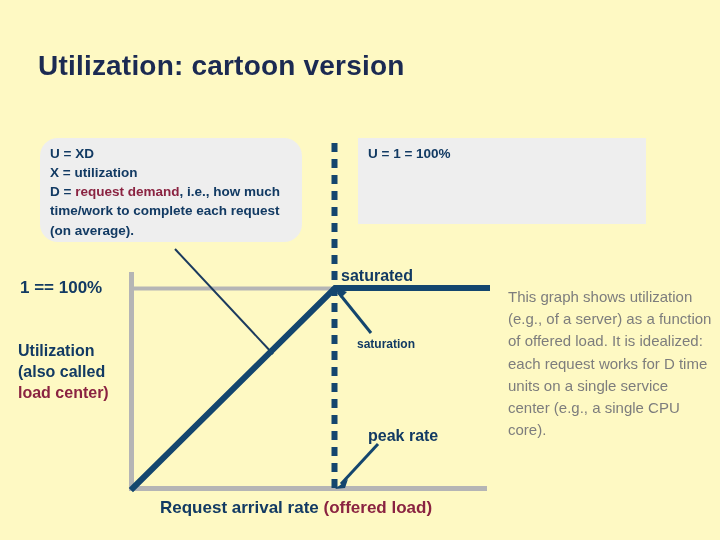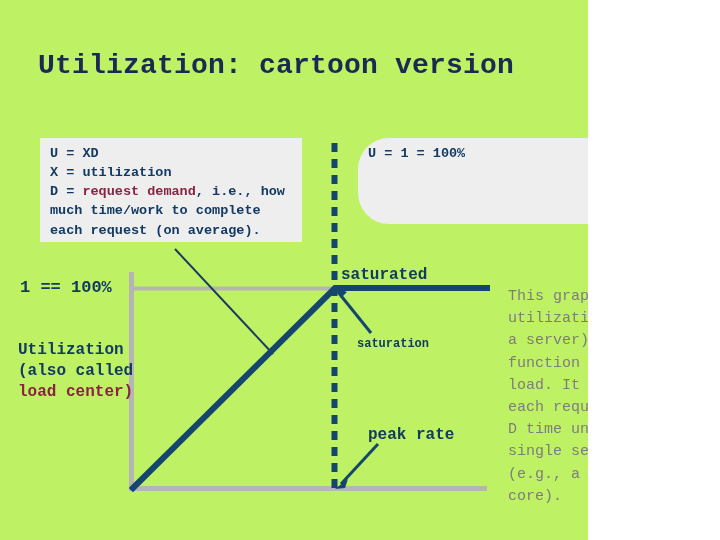--- a/index.html
+++ b/index.html
@@ -2,25 +2,25 @@
 <html><head>
 <meta charset="utf-8">
 <style>
   html, body {
     margin: 0;
     padding: 0;
     background: #ffffff;
   }
   #slide {
     position: relative;
-    width: 588px;
+    width: 720px;
     height: 540px;
-    background: #bef264;
+    background: #fef9c3;
     overflow: hidden;
-    font-family: Liberation Mono, monospace;
+    font-family: Liberation Sans, sans-serif;
   }
 
   
   #slide-title {
     position: absolute;
     left: 38px;
     top: 50px;
     width: 640px;
     font-size: 28px;
     font-weight: bold;
@@ -38,27 +38,27 @@
     line-height: 1.42;
     font-weight: bold;
     padding: 6px 8px 7px 10px;
     box-sizing: border-box;
   }
   #callout-left {
     left: 40px;
     top: 138px;
     width: 262px;
     height: 104px;
+    border-radius: 18px;
   }
   #callout-right {
     left: 358px;
     top: 138px;
     width: 288px;
     height: 86px;
-    border-radius: 31px;
   }
   .hl {
     color: #8a2341;
   }
 
   
   #side-note {
     position: absolute;
     left: 508px;
     top: 286px;
@@ -146,20 +146,23 @@
   </svg>
 
   <div class="chart-label" id="label-100">1 == 100%</div>
 
   <div class="chart-label" id="label-yaxis">
     <div>Utilization</div>
     <div>(also called</div>
     <div class="hl">load center)</div>
   </div>
 
+  <div class="chart-label" id="label-xaxis">
+    <span>Request arrival rate </span><span class="hl">(offered load)</span>
+  </div>
 
   <div class="chart-label" id="label-saturated">saturated</div>
 
   <div class="chart-label" id="label-saturation">saturation</div>
 
   <div class="chart-label" id="label-peak-rate">peak rate</div>
 
   <div class="callout" id="callout-left">
     <div>U = XD</div>
     <div>X = utilization</div>

